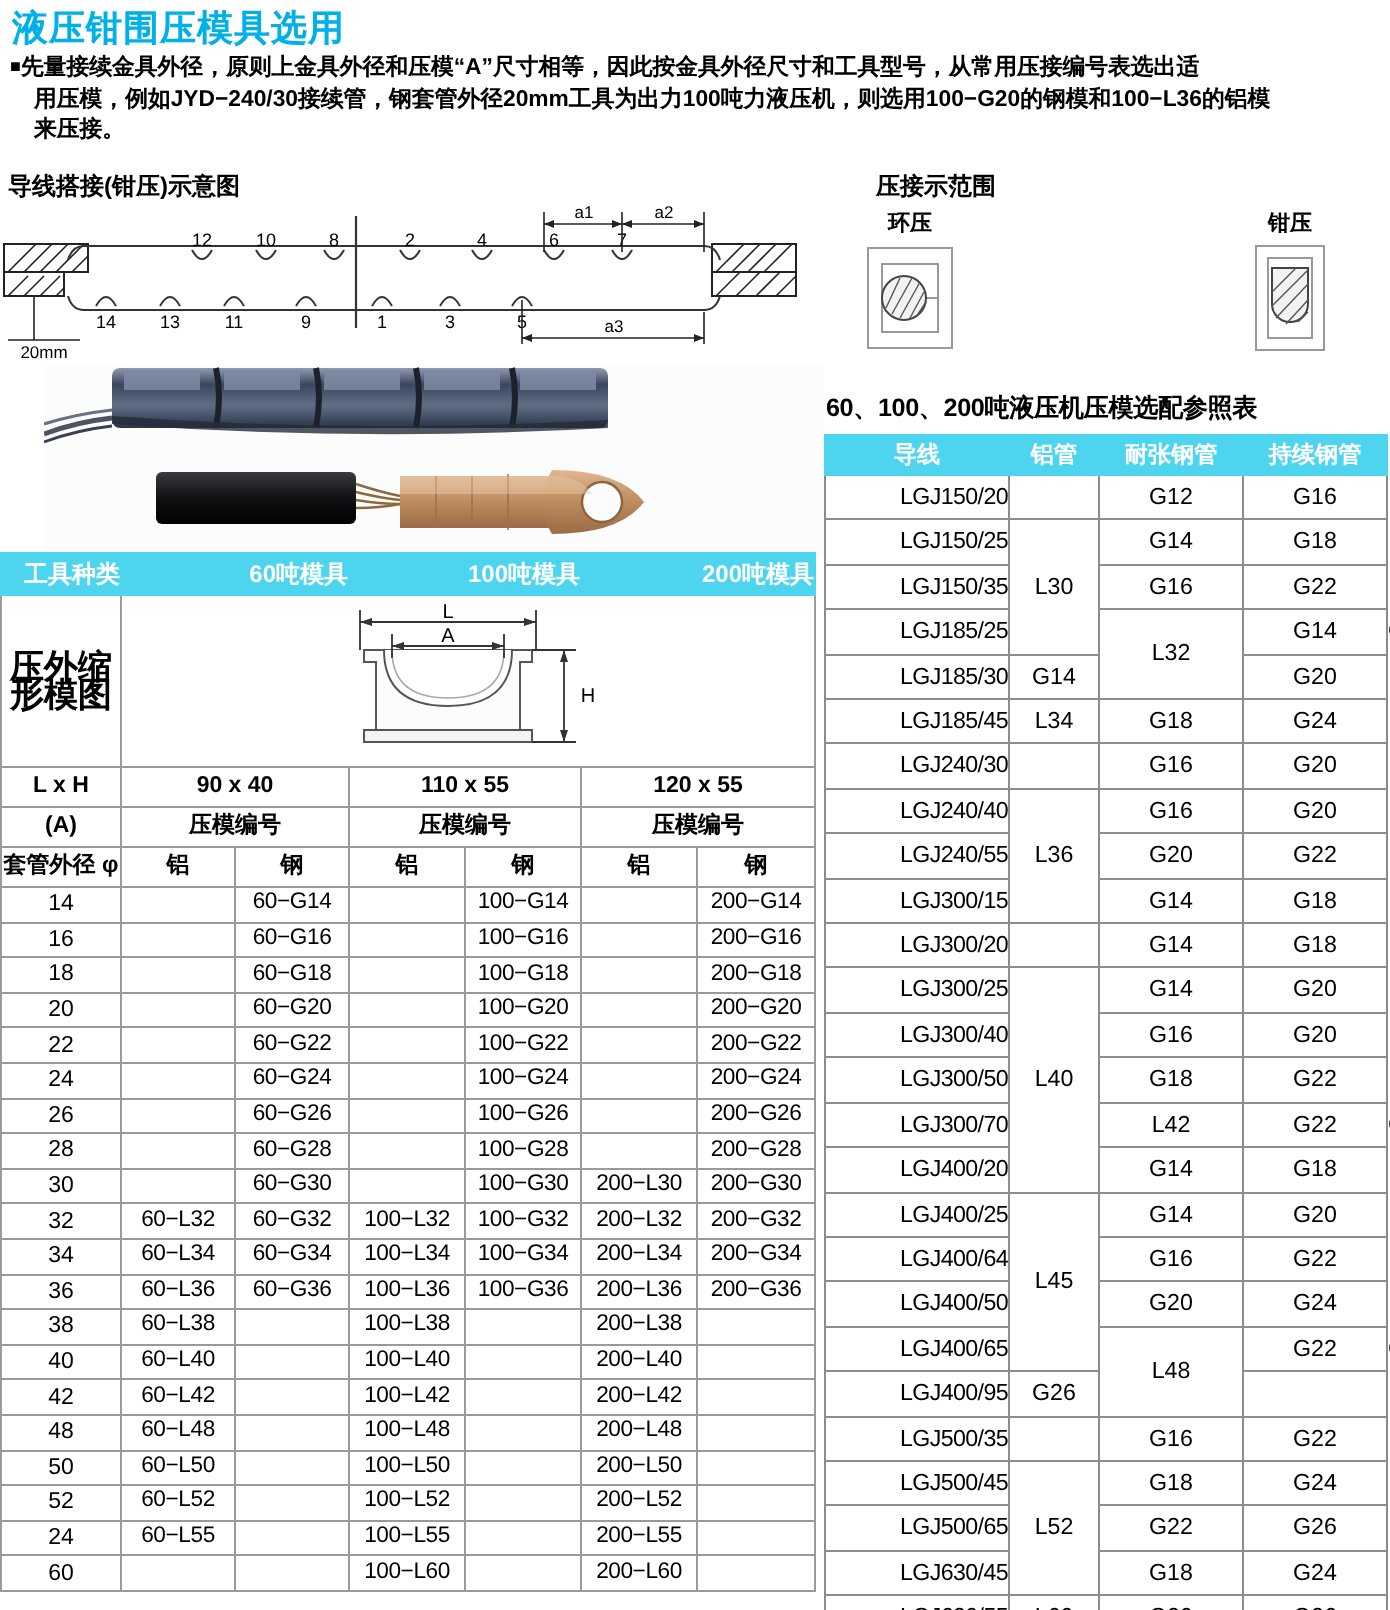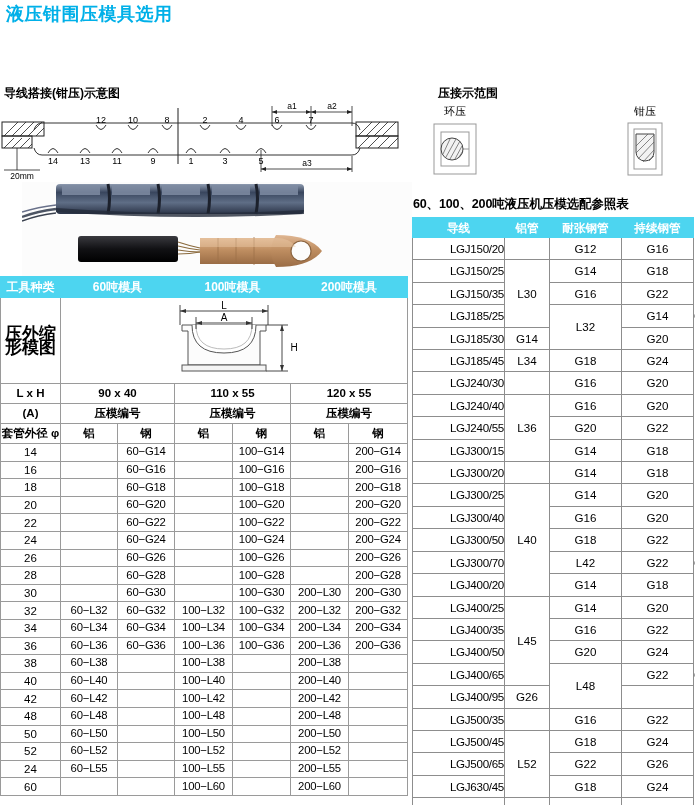--- a/index.html
+++ b/index.html
@@ -35,21 +35,21 @@
   }
   #cap-splice { left:4px; top:85px;text-align:right; }
   #cap-range  { left:438px; top:85px; }
 
   
   .splice { position:absolute; left:0px; top:100px; width:400px; height:80px; }
 
   
   .range { position:absolute; left:410px; top:104px; width:285px; height:80px; }
   .rangeCell { position:absolute; width:86px; text-align:center; }
-  .rangeCell .lbl { font-size:11px; font-weight:normal; margin-bottom:3px; }
+  .rangeCell .lbl { font-size:11px; font-weight:bold; margin-bottom:3px; }
   #rc0 { left:2px; top:0; }
   #rc1 { left:96px; top:0; }
   #rc2 { left:192px; top:0; }
 
   
   .photo {
     position:absolute; left:22px; top:182px; width:390px; height:96px;
     overflow:hidden; background:#fdfdfd;
   }
 
@@ -71,37 +71,42 @@
 
   
   .ltWrap { position:absolute; left:0px; top:276px; width:407px; }
   table.lt { border-collapse:collapse; width:407px; table-layout:fixed; font-size:11px; }
   table.lt td, table.lt th {
     border:1px solid #9a9a9a; text-align:center; padding:0;
     white-space:nowrap; line-height:1.05;
   }
   table.lt th.hd {
     background:#4dd5f0; color:#ffffff; font-weight:bold;
-    font-size:12px; height:21px; border-color:#4dd5f0;
+    font-size:12px; height:21px; border-color:#4dd5f0;text-align:right;
   }
   table.lt td.big { font-size:11.5px; font-weight:bold; }
   table.lt td.lbl2 { font-size:17px; font-weight:bold; line-height:14px; }
   table.lt td.num { font-size:11.5px; height:17.6px; }
   table.lt td.code { font-size:11.3px; height:17.6px; letter-spacing:-0.2px; }
   .dieCell { height:86px; position:relative; }
 
   svg { display:block; }
 </style>
 </head>
 <body>
 
 <div class="page">
 
   <div class="title">液压钳围压模具选用</div>
 
+  <div class="intro">
+    <p><span class="bullet">■</span><span>先量接续金具外径，原则上金具外径和压模“A”尺寸相等，因此按金具外径尺寸和工具型号，从常用压接编号表选出适</span></p>
+    <p class="ind"><span>用压模，例如JYD−240/30接续管，钢套管外径20mm工具为出力100吨力液压机，则选用100−G20的钢模和100−L36的铝模</span></p>
+    <p class="ind"><span>来压接。</span></p>
+  </div>
 
   <div class="cap" id="cap-splice">导线搭接(钳压)示意图</div>
   <div class="cap" id="cap-range">压接示范围</div>
 
   <div class="splice">
     <svg width="400" height="80" viewBox="0 0 400 80">
 
       <g>
         <rect x="2" y="22" width="42" height="14" fill="none" stroke="#222" stroke-width="1"></rect>
         <rect x="2" y="36" width="30" height="12" fill="none" stroke="#222" stroke-width="1"></rect>
@@ -417,21 +422,21 @@
             <td>G14</td>
             <td>G18</td>
           </tr>
           <tr>
             <td class="dw">LGJ400/25</td>
             <td rowspan="4">L45</td>
             <td>G14</td>
             <td>G20</td>
           </tr>
           <tr>
-            <td class="dw">LGJ400/35</td>
+            <td class="dw">LGJ400/64</td>
             <td>G16</td>
             <td>G22</td>
           </tr>
           <tr>
             <td class="dw">LGJ400/50</td>
             <td>G20</td>
             <td>G24</td>
           </tr>
           <tr>
             <td class="dw">LGJ400/65</td>

